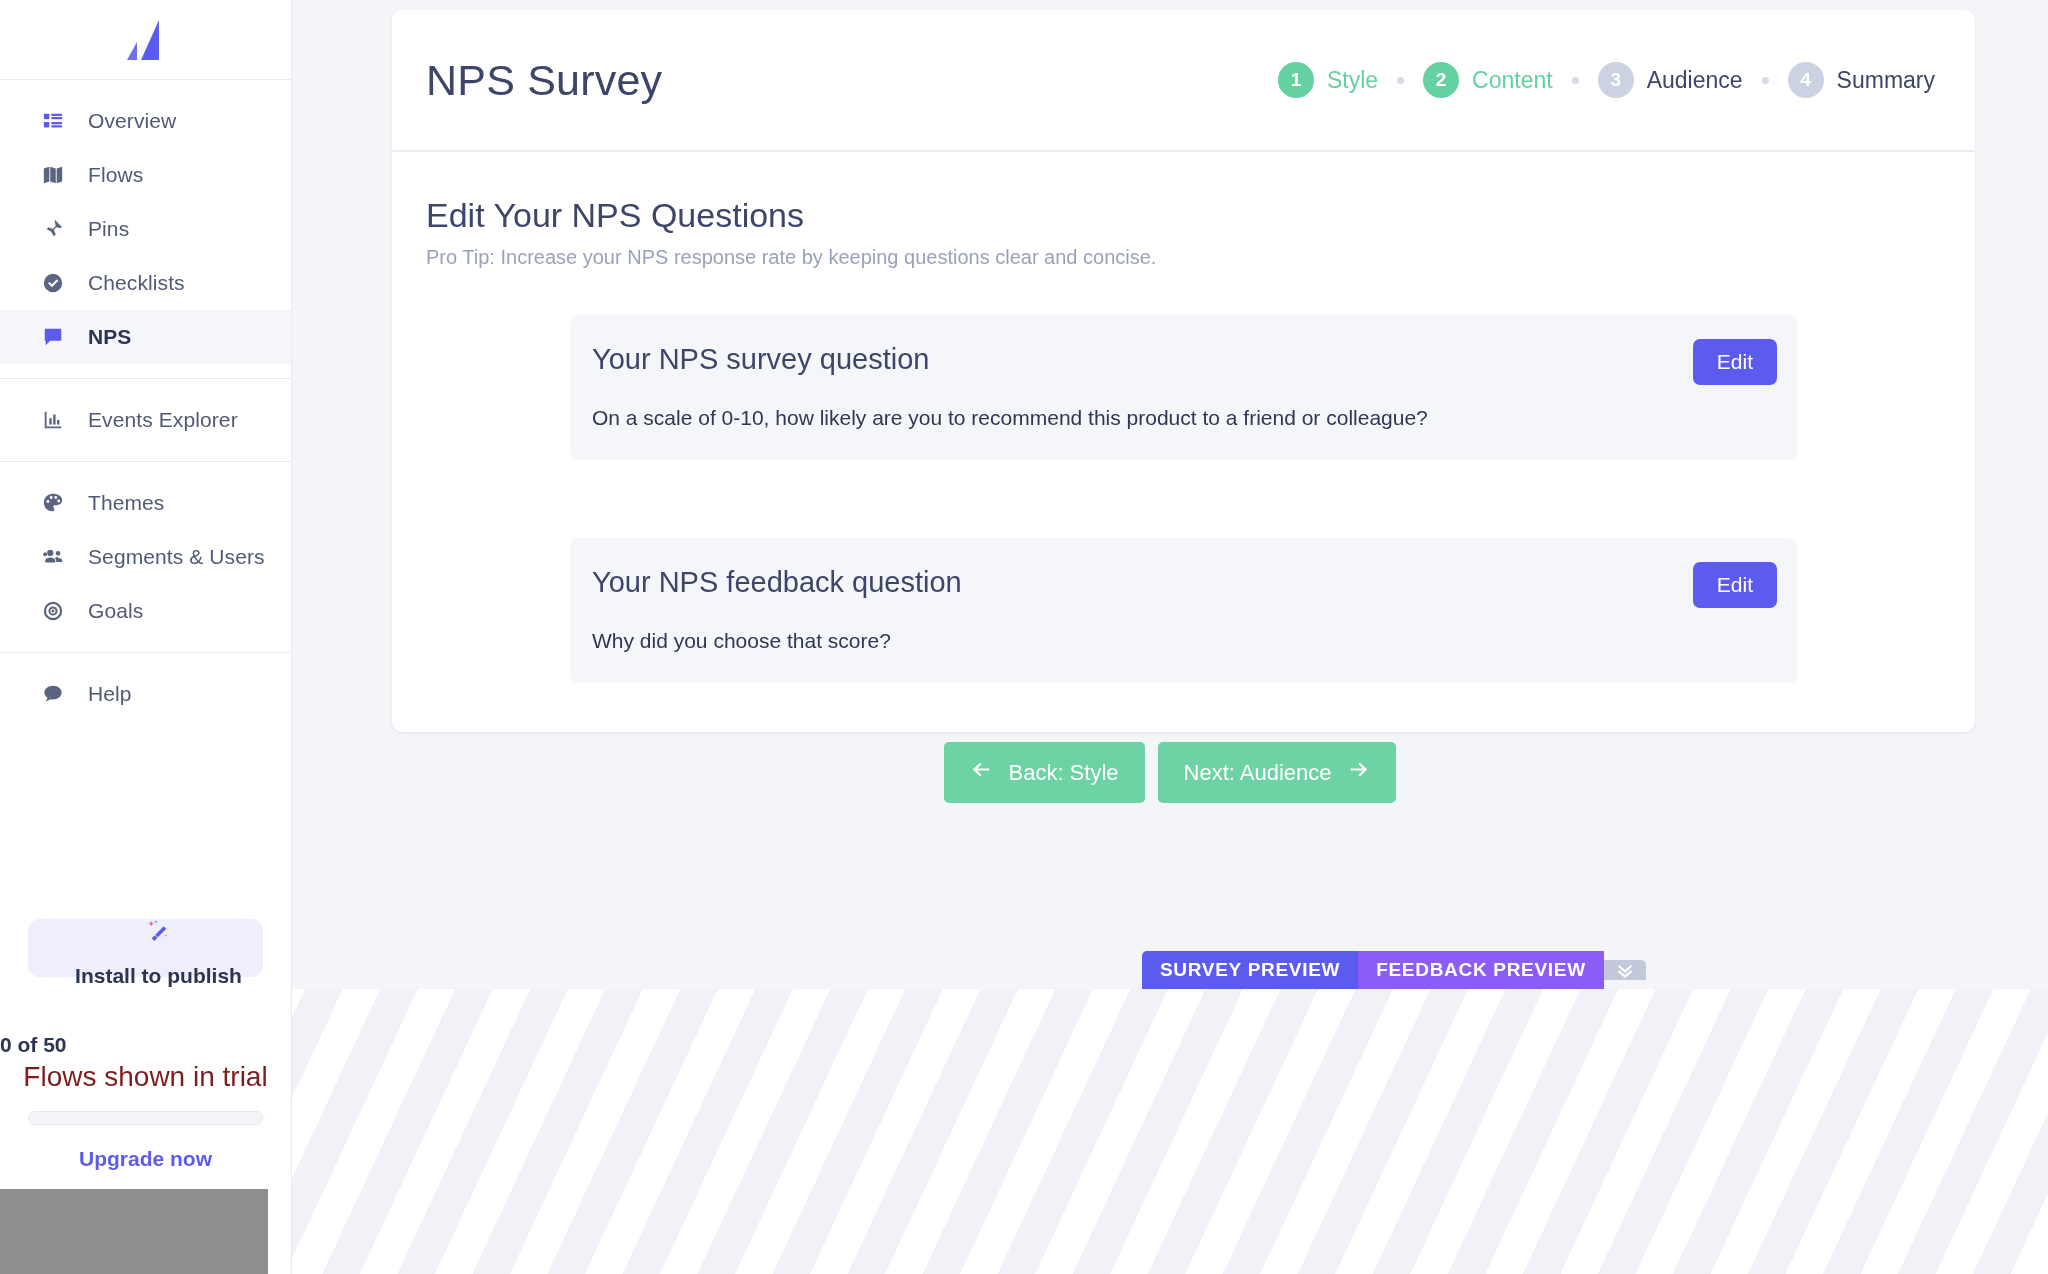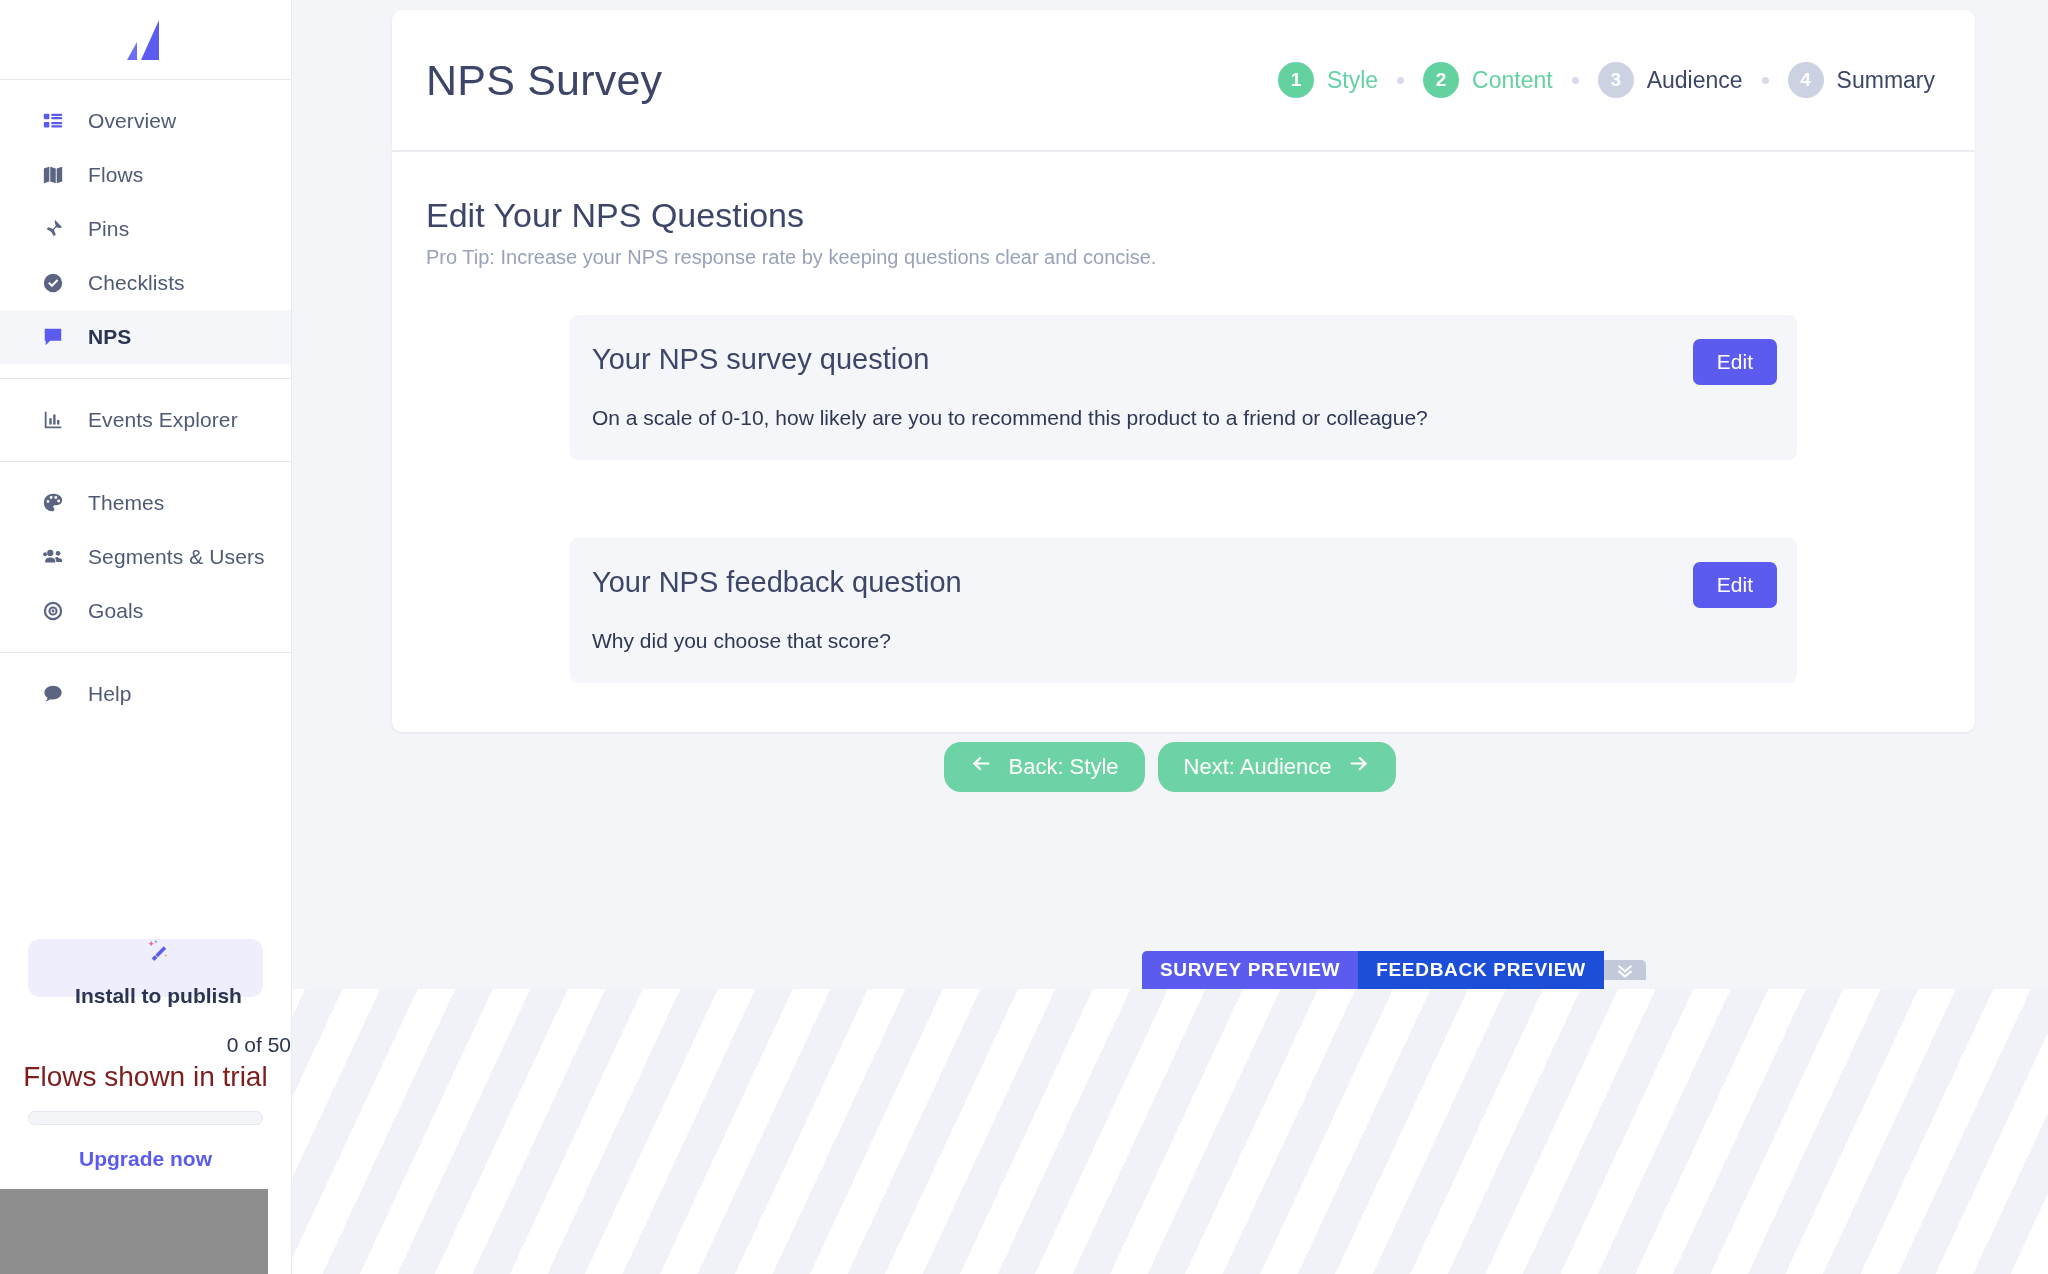--- a/index.html
+++ b/index.html
@@ -37,21 +37,21 @@
   .nav-item .ico svg { fill: #5b6480; }
 
   .sidebar-spacer { flex: 1 1 auto; }
 
   .install-btn {
     margin: 0 28px 0 28px; height: 58px; border-radius: 12px;
     background: #eeeefc; display: flex; align-items: center; gap: 16px;
     padding-left: 26px; cursor: pointer; flex-direction: column;
   }
   .install-btn .label { font-size: 21px; font-weight: bold; color: #2b3450; }
-  .trial-count { text-align: right; margin-top: 36px; font-size: 21px; font-weight: normal; color: #2b3450; }
+  .trial-count { text-align: left; margin-top: 56px; font-size: 21px; font-weight: bold; color: #2b3450; }
   .trial-sub { text-align: center; font-size: 28px; color: #7f1d1d; margin-top: 4px; }
   .trial-bar {
     margin: 18px 28px 0 28px; height: 14px; border-radius: 8px;
     background: #f4f5f9; border: 1px solid #e4e7f0;
   }
   .upgrade-link { text-align: center; margin-top: 22px; font-size: 21px; font-weight: bold; color: #5b5bf0; cursor: pointer; }
   .gray-block { margin-top: 18px; height: 85px; width: 268px; background: #8e8e8e; }
 
   
   .main { flex: 1 1 auto; position: relative; height: 1274px; }
@@ -101,38 +101,38 @@
     background: #5b5bf0; color: #fff; border: none; border-radius: 7px;
     font-size: 21px; padding: 11px 24px; cursor: pointer;
     font-family: "Liberation Sans", sans-serif;
   }
 
   .nav-buttons {
     position: absolute; top: 742px; left: 0; right: 0;
     display: flex; justify-content: center; gap: 13px;
   }
   .nav-btn {
-    background: #6ed3a4; color: #fff; border: none; border-radius: 17px;
-    height: 50px; padding: 0 26px; font-size: 22px; cursor: pointer;
+    background: #6ed3a4; color: #fff; border: none; border-radius: 5px;
+    height: 61px; padding: 0 26px; font-size: 22px; cursor: pointer;
     display: flex; align-items: center; gap: 16px;
     font-family: "Liberation Sans", sans-serif;
   }
 
   
   .preview-tabs {
     position: absolute; top: 951px; left: 850px;
     display: flex; align-items: center; z-index: 30;
   }
   .ptab {
     height: 38px; display: flex; align-items: center; padding: 0 18px;
     font-size: 19px; font-weight: bold; color: #fff; letter-spacing: .7px;
     cursor: pointer;
   }
   .ptab.active { background: #5b5bf0; border-radius: 5px 0 0 0; }
-  .ptab.inactive { background: #1d4ed8; }
+  .ptab.inactive { background: #8b5cf6; }
   .ptab-toggle {
     width: 42px; background: #c3c9d8; display: flex; align-items: center;
     justify-content: center; border-radius: 0 5px 0 0; cursor: pointer;
   }
 
   .preview-stage {
     position: absolute; left: 292px; right: 0; top: 989px; bottom: 0;
     background:
       repeating-linear-gradient(-65deg,
         #ffffff 0px, #ffffff 34px,

